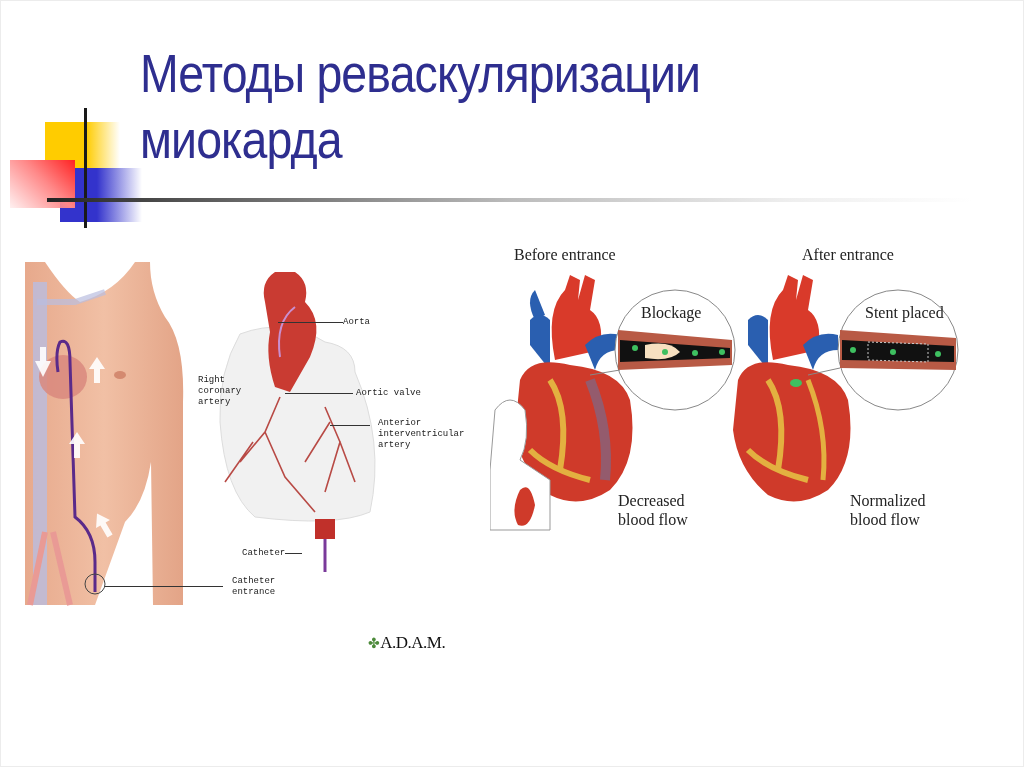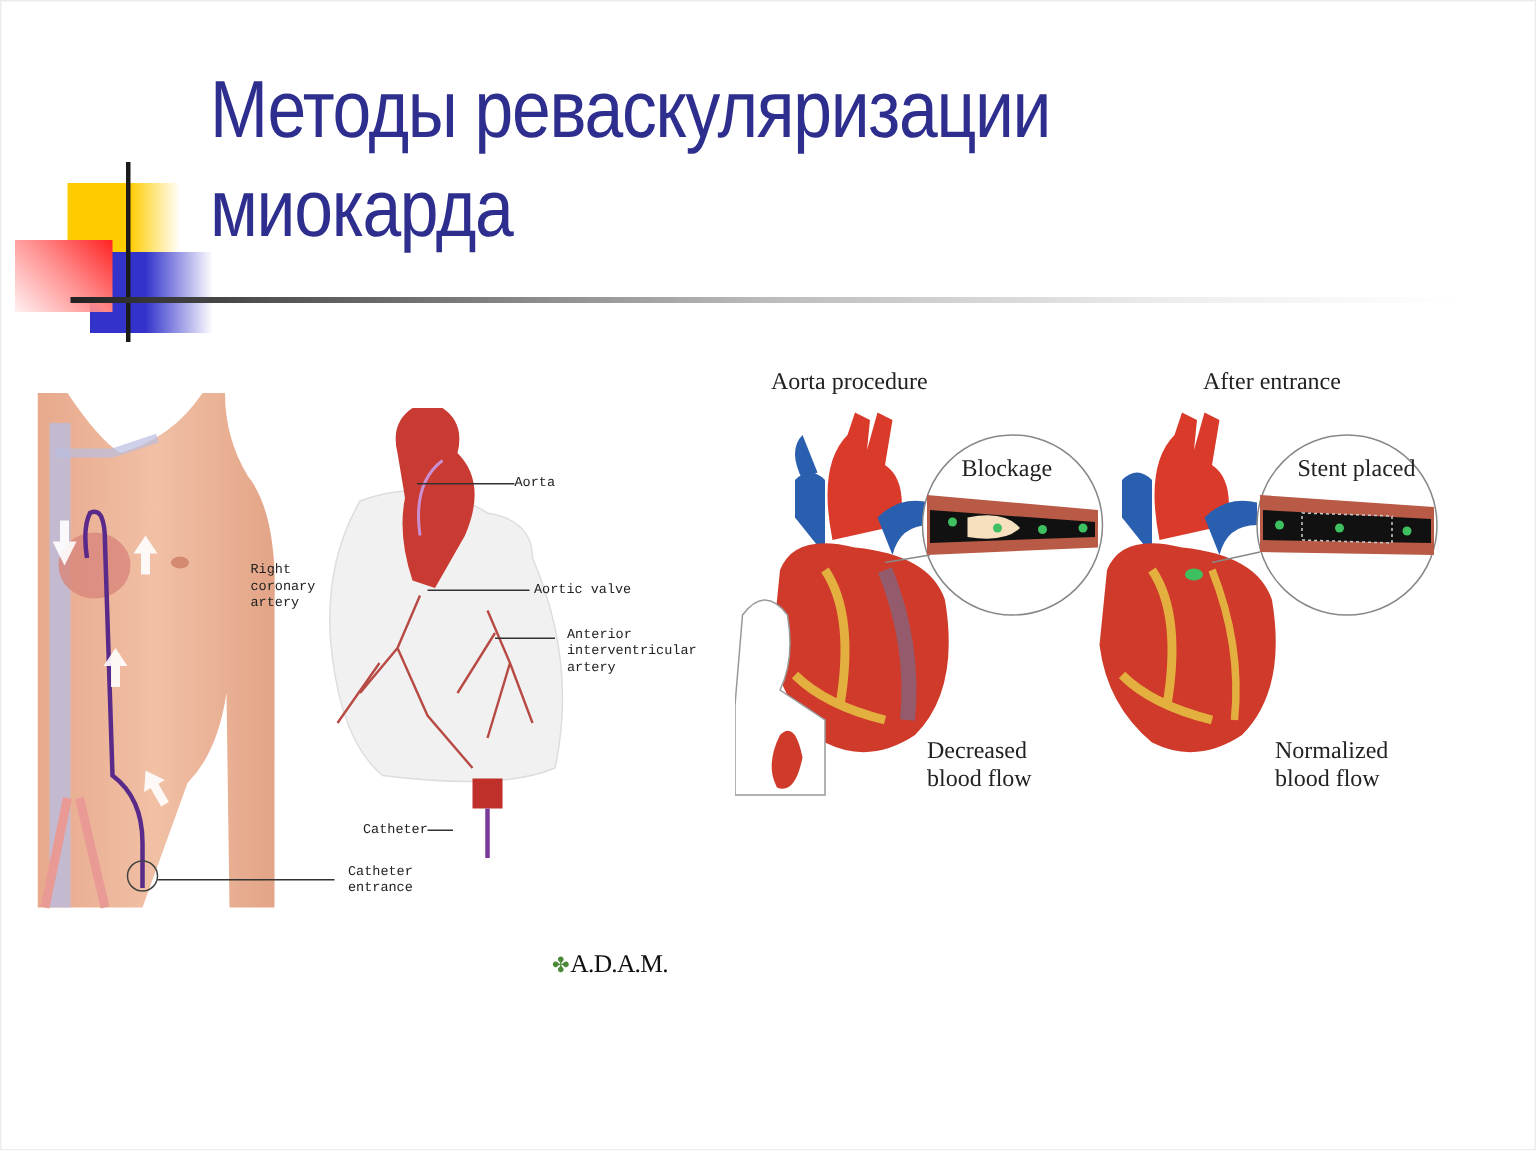--- a/index.html
+++ b/index.html
@@ -85,21 +85,21 @@
     <path d="M300,277 L300,310" stroke="#7a3a9a" stroke-width="3"></path>
   </svg>
 
   <div class="leader" style="left:278px;top:322px;width:65px;"></div>
   <div class="leader" style="left:285px;top:393px;width:68px;"></div>
   <div class="leader" style="left:330px;top:425px;width:40px;"></div>
   <div class="leader" style="left:285px;top:553px;width:17px;"></div>
   <div class="leader" style="left:105px;top:586px;width:118px;"></div>
 
   <div class="lbl" style="left:343px;top:317px;">Aorta</div>
-  <div class="lbl" style="left:167px;top:375px;">Right
+  <div class="lbl" style="left:198px;top:375px;">Right
 coronary
 artery</div>
   <div class="lbl" style="left:356px;top:388px;text-align:right;">Aortic valve</div>
   <div class="lbl" style="left:378px;top:418px;">Anterior
 interventricular
 artery</div>
   <div class="lbl" style="left:242px;top:548px;">Catheter</div>
   <div class="lbl" style="left:232px;top:576px;">Catheter
 entrance</div>
 
@@ -148,21 +148,21 @@
       <path d="M112,60 L228,68 L228,100 L112,98 Z" fill="#b85a45"></path>
       <path d="M114,70 L226,76 L226,92 L114,90 Z" fill="#111"></path>
       <path d="M140,72 L200,74 L200,92 L140,90 Z" fill="none" stroke="#ccc" stroke-dasharray="2,2"></path>
       <circle cx="125" cy="80" r="3" fill="#3ec060"></circle>
         <circle cx="165" cy="82" r="3" fill="#3ec060"></circle>
         <circle cx="210" cy="84" r="3" fill="#3ec060"></circle>
       <path d="M80,105 L112,98" stroke="#888"></path>
     </g>
   </svg>
 
-  <div class="serif-lbl" style="left:514px;top:245px;">Aorta procedure</div>
+  <div class="serif-lbl" style="left:514px;top:245px;">Before entrance</div>
   <div class="serif-lbl" style="left:641px;top:303px;">Blockage</div>
   <div class="serif-lbl" style="left:618px;top:491px;">Decreased
 blood flow</div>
 
   <div class="serif-lbl" style="left:802px;top:245px;">After entrance</div>
   <div class="serif-lbl" style="left:865px;top:303px;">Stent placed</div>
   <div class="serif-lbl" style="left:850px;top:491px;">Normalized
 blood flow</div>
 </div>
 

